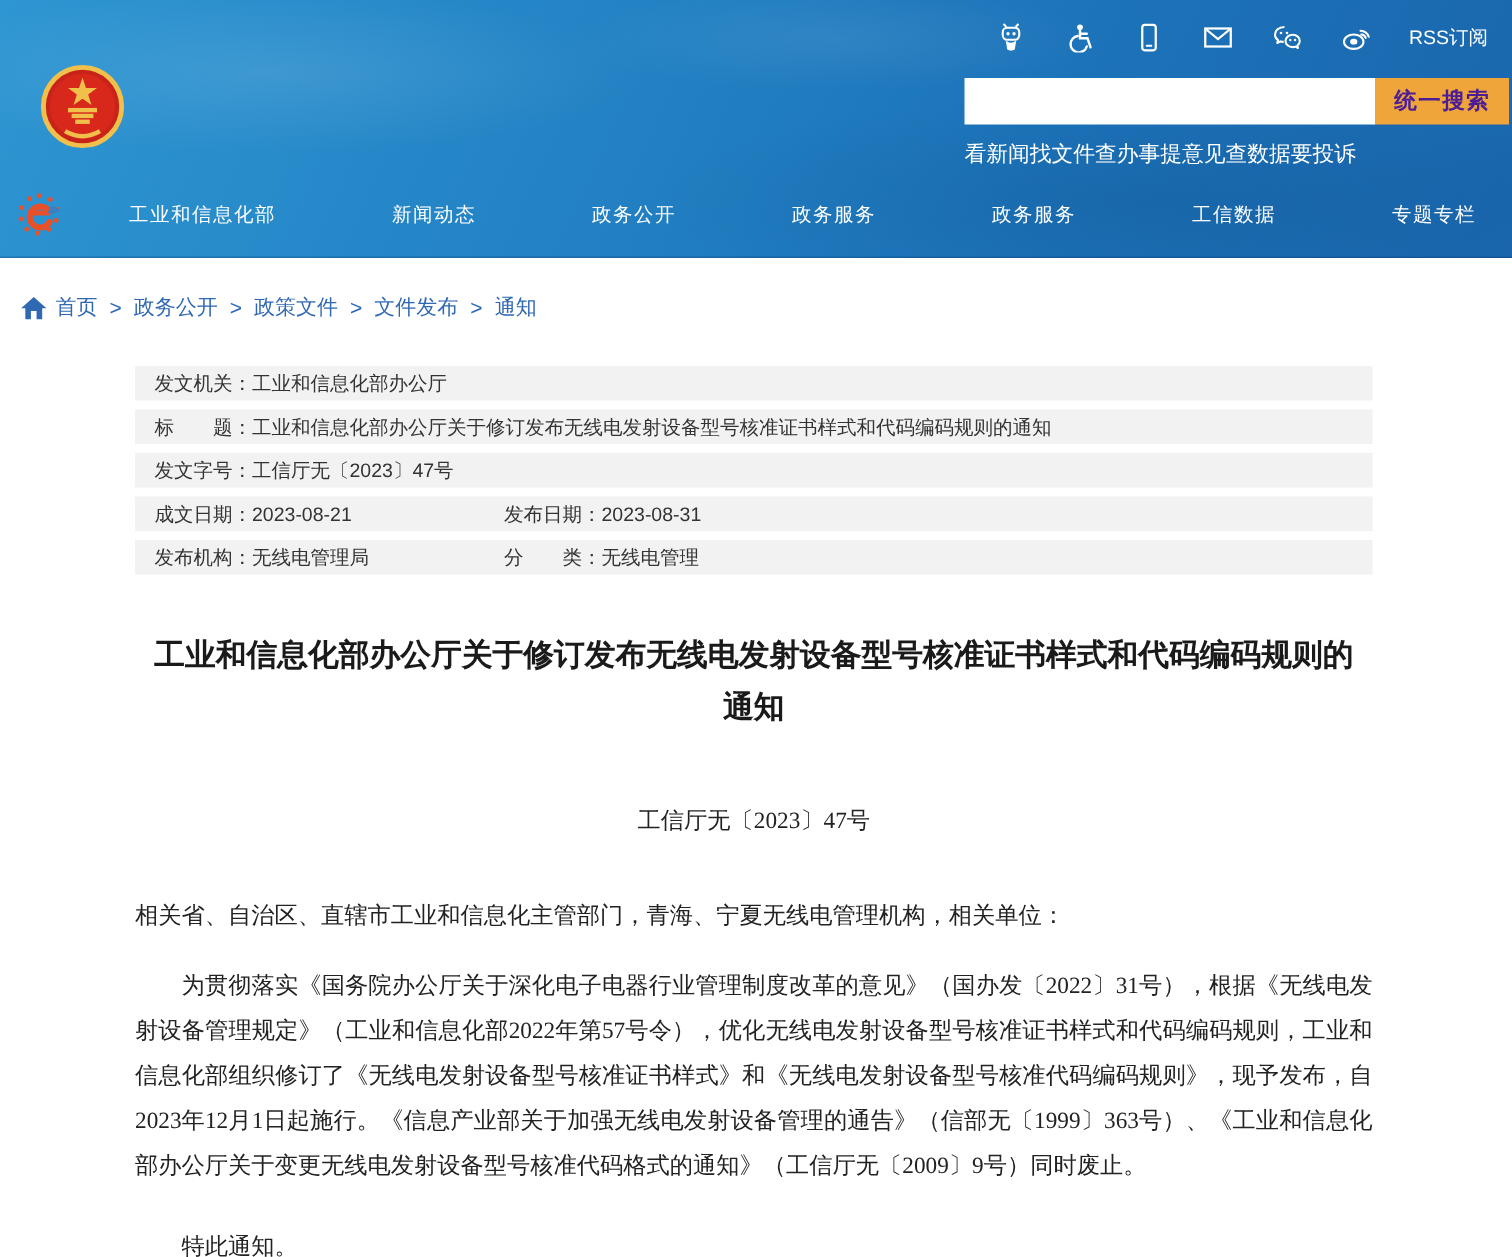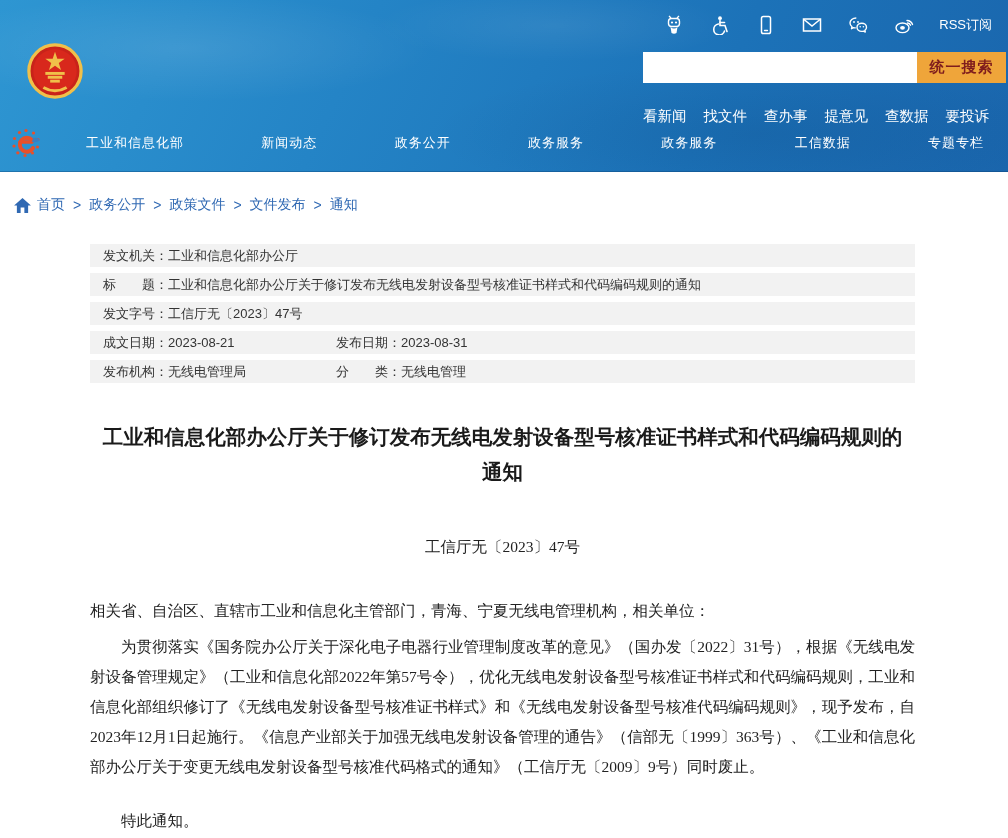--- a/index.html
+++ b/index.html
@@ -26,23 +26,23 @@
   .emblem { width:58px; height:58px; flex:0 0 auto; }
   .brand-text { margin-left:10px; color:#fff; }
   .brand-cn { font-size:31px; font-weight:bold; letter-spacing:2px; line-height:36px;
     text-shadow:0 1px 2px rgba(0,40,90,.35); }
   .brand-en { font-size:11.3px; margin-top:4px; opacity:.95; letter-spacing:.2px; }
 
   .search-area { position:absolute; right:0; top:52px; width:365px; z-index:2; }
   .search-row { display:flex; }
   .search-input { width:274px; height:31px; border:none; outline:none; background:#fff;
     padding:0 8px; font-size:14px; }
-  .search-btn { width:89px; height:31px; border:none; background:#efa53a; color:#7f1d1d;
+  .search-btn { width:89px; height:31px; border:none; background:#efa53a; color:#4c1d95;
     font-size:15px; font-weight:bold; cursor:pointer; letter-spacing:1px; }
-  .quick-links { display:flex; gap:17px; margin-top:24px; }
+  .quick-links { display:flex; margin-top:10px; }
   .quick-links a { color:#fff; font-size:14.5px; text-decoration:none; cursor:pointer; }
 
   .mainnav { position:absolute; left:0; bottom:0; width:100%; height:57px;
     display:flex; align-items:center; z-index:2;
     border-bottom:1px solid rgba(10,60,110,.35); }
   .nav-logo { position:absolute; left:10px; top:12px; width:32px; height:32px; cursor:pointer; }
   .nav-items { display:flex; width:100%; padding:0 24px 0 86px; justify-content:space-between; }
   .nav-item { color:#fff; font-size:13px; letter-spacing:1px; cursor:pointer; white-space:nowrap; }
 
   
@@ -65,21 +65,21 @@
   
   .article { margin:0 93px 0 90px; color:#222; }
   .article-title { font-size:20.5px; font-weight:bold; text-align:center; line-height:35px;
     margin-top:36px; padding:0 6px; color:#1a1a1a;
     font-family:"Liberation Sans","DejaVu Sans",sans-serif; }
   .doc-number { text-align:center; margin-top:48px; font-size:15.5px;
     font-family:"Liberation Serif","DejaVu Serif",serif; }
   .article p.bodytext { font-size:15.5px; line-height:30px; text-align:justify;
     font-family:"Liberation Serif","DejaVu Serif",serif; }
   .salutation { margin-top:38px; }
-  .para { margin-top:6px; text-indent:2em; }
+  .para { margin-top:17px; text-indent:2em; }
   .closing { margin-top:24px; text-indent:2em; }
 </style>
 </head>
 <body>
 
 <div class="page">
 
   <header class="banner">
 
     <div class="utility" id="utility-icons">

